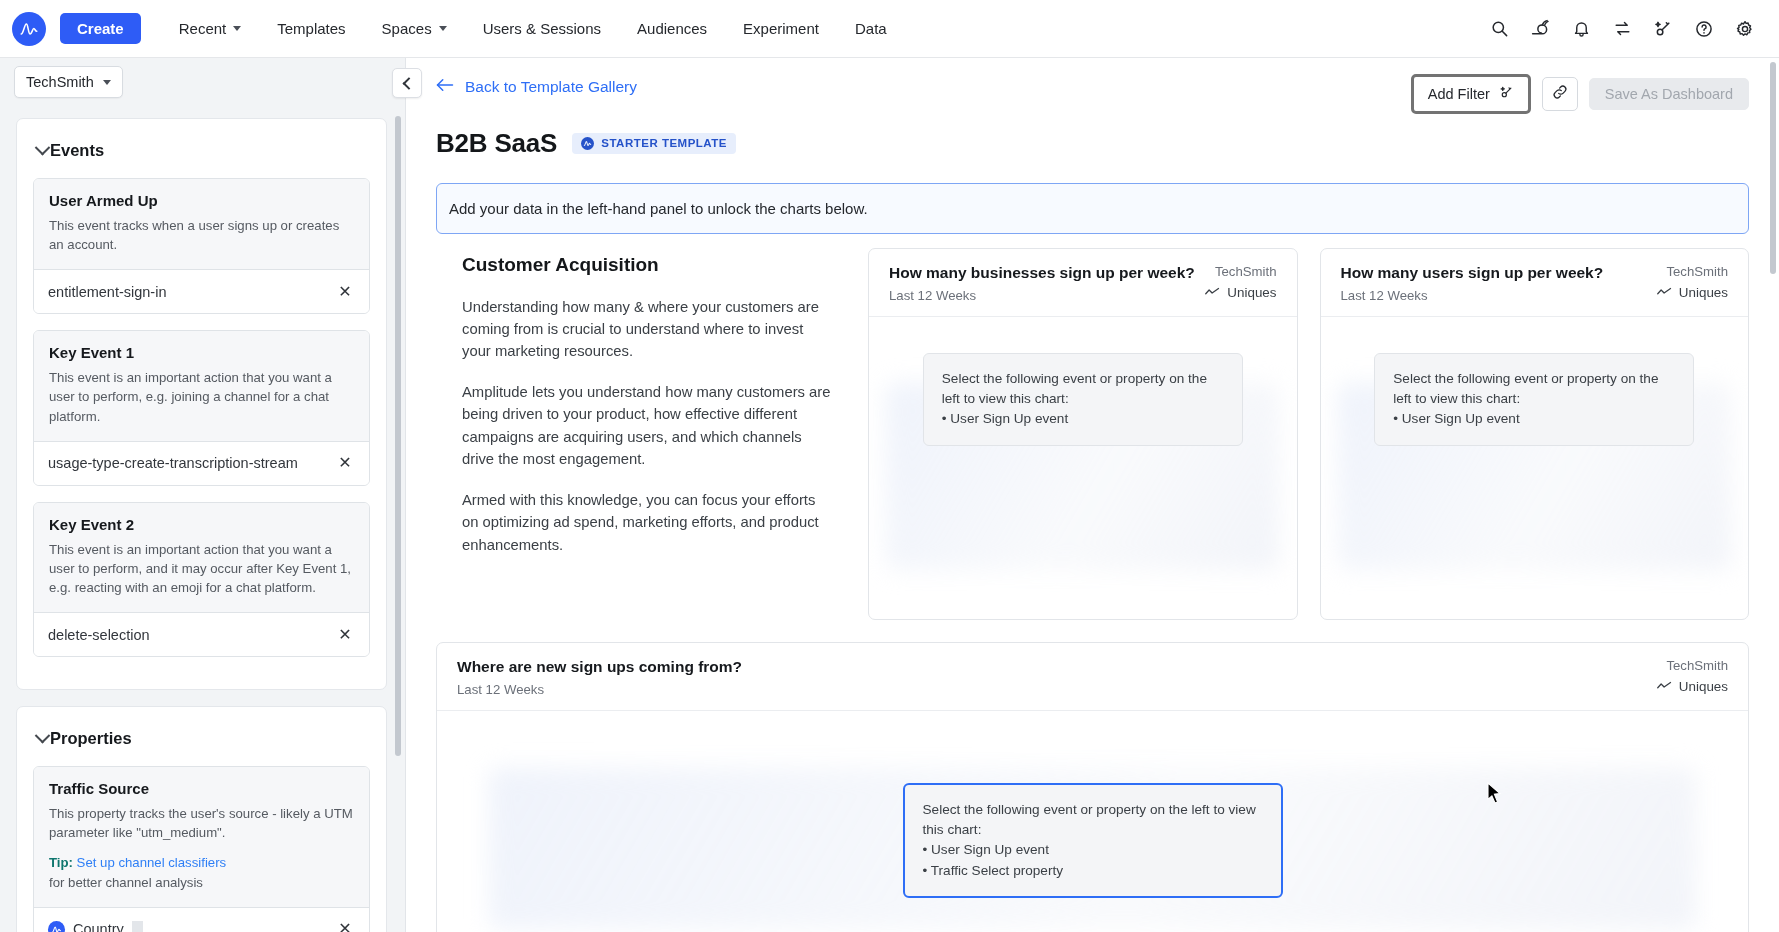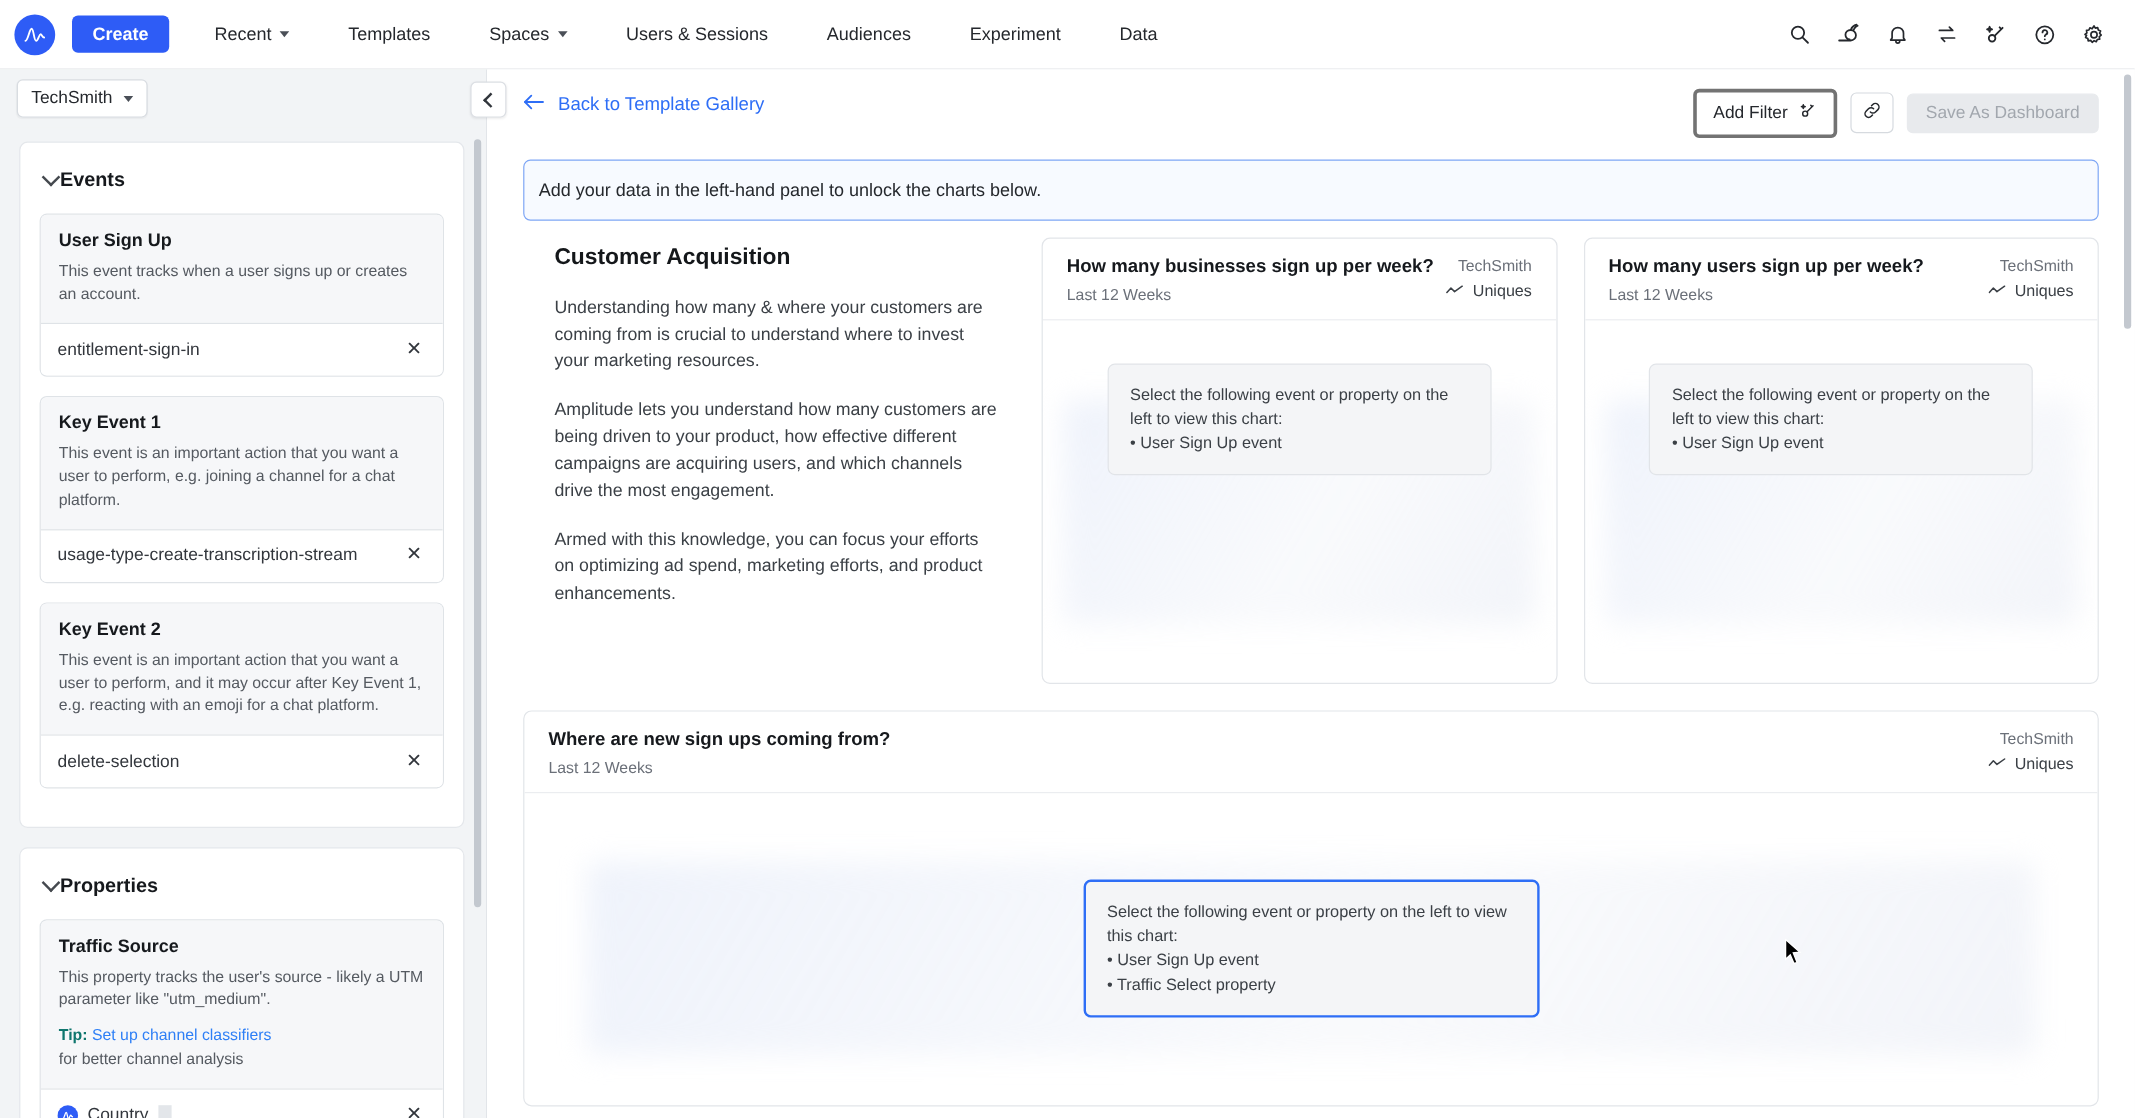--- a/index.html
+++ b/index.html
@@ -18,21 +18,21 @@
     border-bottom: 1px solid #e5e7ea;
     display: flex; align-items: center; padding: 0 22px 0 12px; gap: 0;
   }
   .logo { width: 34px; height: 34px; border-radius: 50%; background: #2e5cf6;
           display: flex; align-items: center; justify-content: center; flex: 0 0 34px; }
   .create-btn {
     margin-left: 14px; background: #2e5cf6; color: #fff;
     font-size: 15px; font-weight: 600; border-radius: 5px;
     padding: 8px 17px; cursor: pointer; line-height: 1;
   }
-  .nav-items { display: flex; align-items: center; margin-left: 22px; gap: 17px; }
+  .nav-items { display: flex; align-items: center; margin-left: 22px; gap: 4px; }
   .nav-item {
     font-size: 15px; color: #25282d; padding: 8px 16px; cursor: pointer;
     display: flex; align-items: center; gap: 7px; white-space: nowrap;
   }
   .caret { width: 0; height: 0; border-left: 4.5px solid transparent;
            border-right: 4.5px solid transparent; border-top: 5px solid #4a4f57; display:inline-block; }
   .nav-right { margin-left: auto; display: flex; align-items: center; gap: 17px; }
   .nav-icon { width: 24px; height: 24px; display: flex; align-items: center; justify-content: center; cursor: pointer; }
   .nav-icon svg { display: block; }
 
@@ -280,21 +280,21 @@
         <div class="left-scrollbar"></div>
 
         <div class="panel-card">
           <div class="panel-title">
             <span class="chev-down"></span>
             <span>Events</span>
           </div>
 
           <div class="evt">
             <div class="evt-top">
-              <div class="evt-name">User Sign Up</div>
+              <div class="evt-name">User Armed Up</div>
               <div class="evt-desc">This event tracks when a user signs up or creates an account.</div>
             </div>
             <div class="evt-input">
               <span class="evt-input-val">entitlement-sign-in</span>
               <span class="x-btn">✕</span>
             </div>
           </div>
 
           <div class="evt">
             <div class="evt-top">
@@ -384,20 +384,31 @@
                 <svg width="16" height="16" viewBox="0 0 24 24" fill="none" stroke="#25282d" stroke-width="1.9" stroke-linecap="round" stroke-linejoin="round">
                   <path d="M10 14a4.5 4.5 0 0 0 6.4 0l3-3a4.5 4.5 0 0 0-6.4-6.4l-1.6 1.6"></path>
                   <path d="M14 10a4.5 4.5 0 0 0-6.4 0l-3 3a4.5 4.5 0 0 0 6.4 6.4l1.6-1.6"></path>
                 </svg>
               </span>
             </div>
             <div class="btn-disabled">Save As Dashboard</div>
           </div>
         </div>
 
+        <div class="title-row">
+          <div class="page-title">B2B SaaS</div>
+          <div class="badge">
+            <span class="badge-dot">
+              <svg width="9" height="9" viewBox="0 0 24 24" fill="none">
+                <path d="M3.5 17.5c2.3 0 3.6-11 5.6-11s2 11 4.2 11c1.7 0 2.6-6 4-6 1.1 0 1.6 3 3.2 3" stroke="#e7eefc" stroke-width="2.8" stroke-linecap="round" stroke-linejoin="round"></path>
+              </svg>
+            </span>
+            <span>STARTER TEMPLATE</span>
+          </div>
+        </div>
       </div>
 
       <div class="content">
         <div class="notice">Add your data in the left-hand panel to unlock the charts below.</div>
 
         <div class="grid-top">
           <div class="intro">
             <h3>Customer Acquisition</h3>
             <p>Understanding how many &amp; where your customers are coming from is crucial to understand where to invest your marketing resources.</p>
             <p>Amplitude lets you understand how many customers are being driven to your product, how effective different campaigns are acquiring users, and which channels drive the most engagement.</p>

